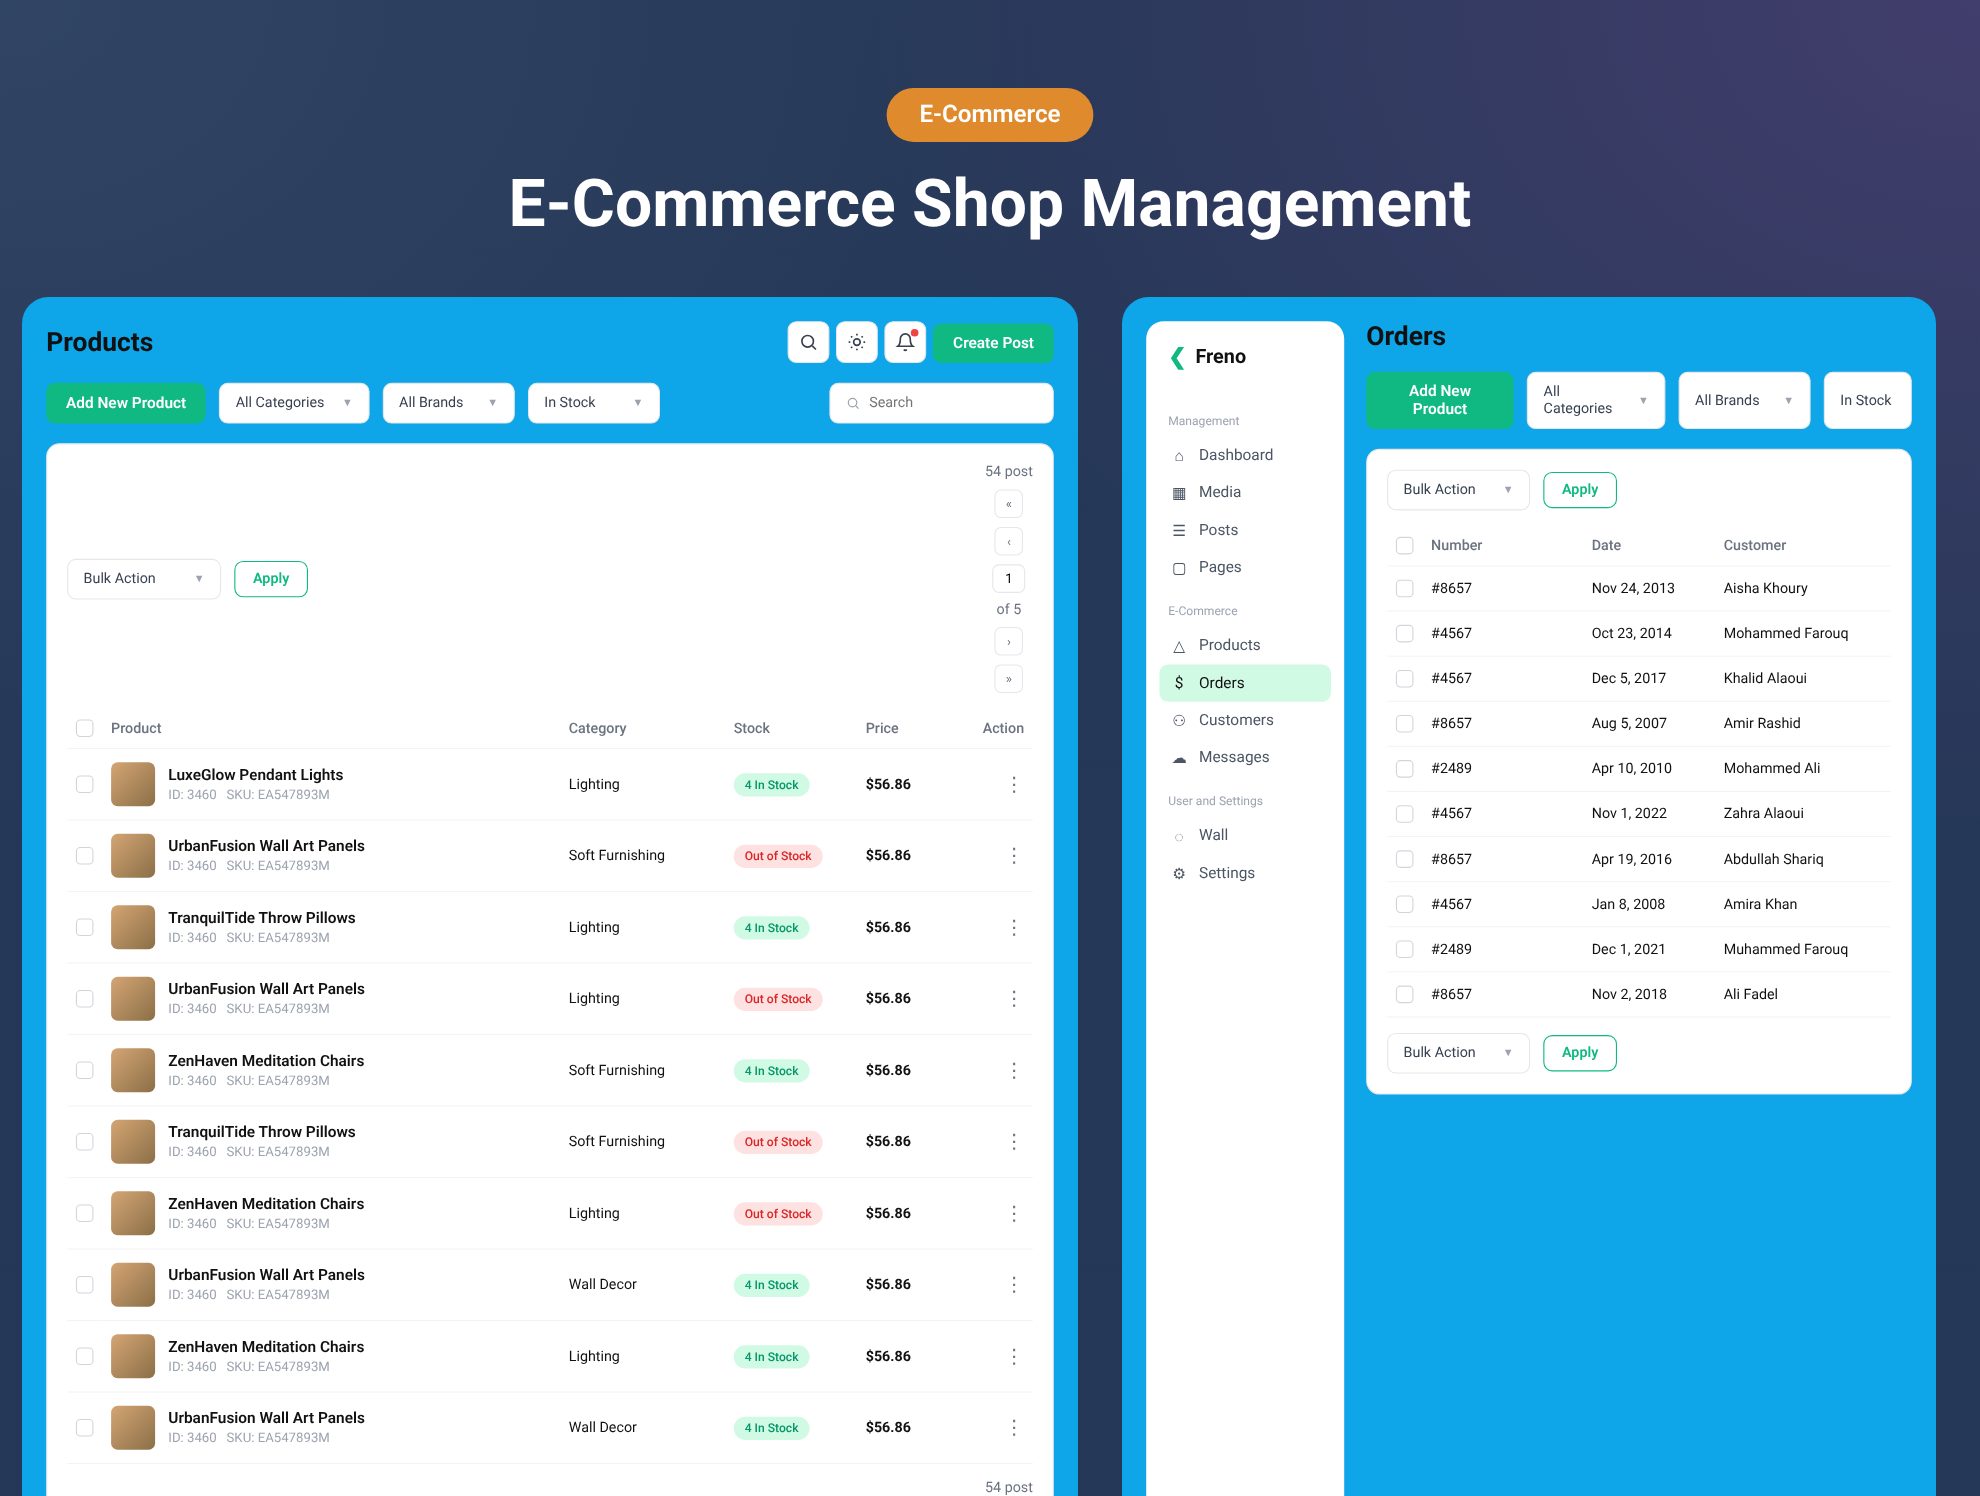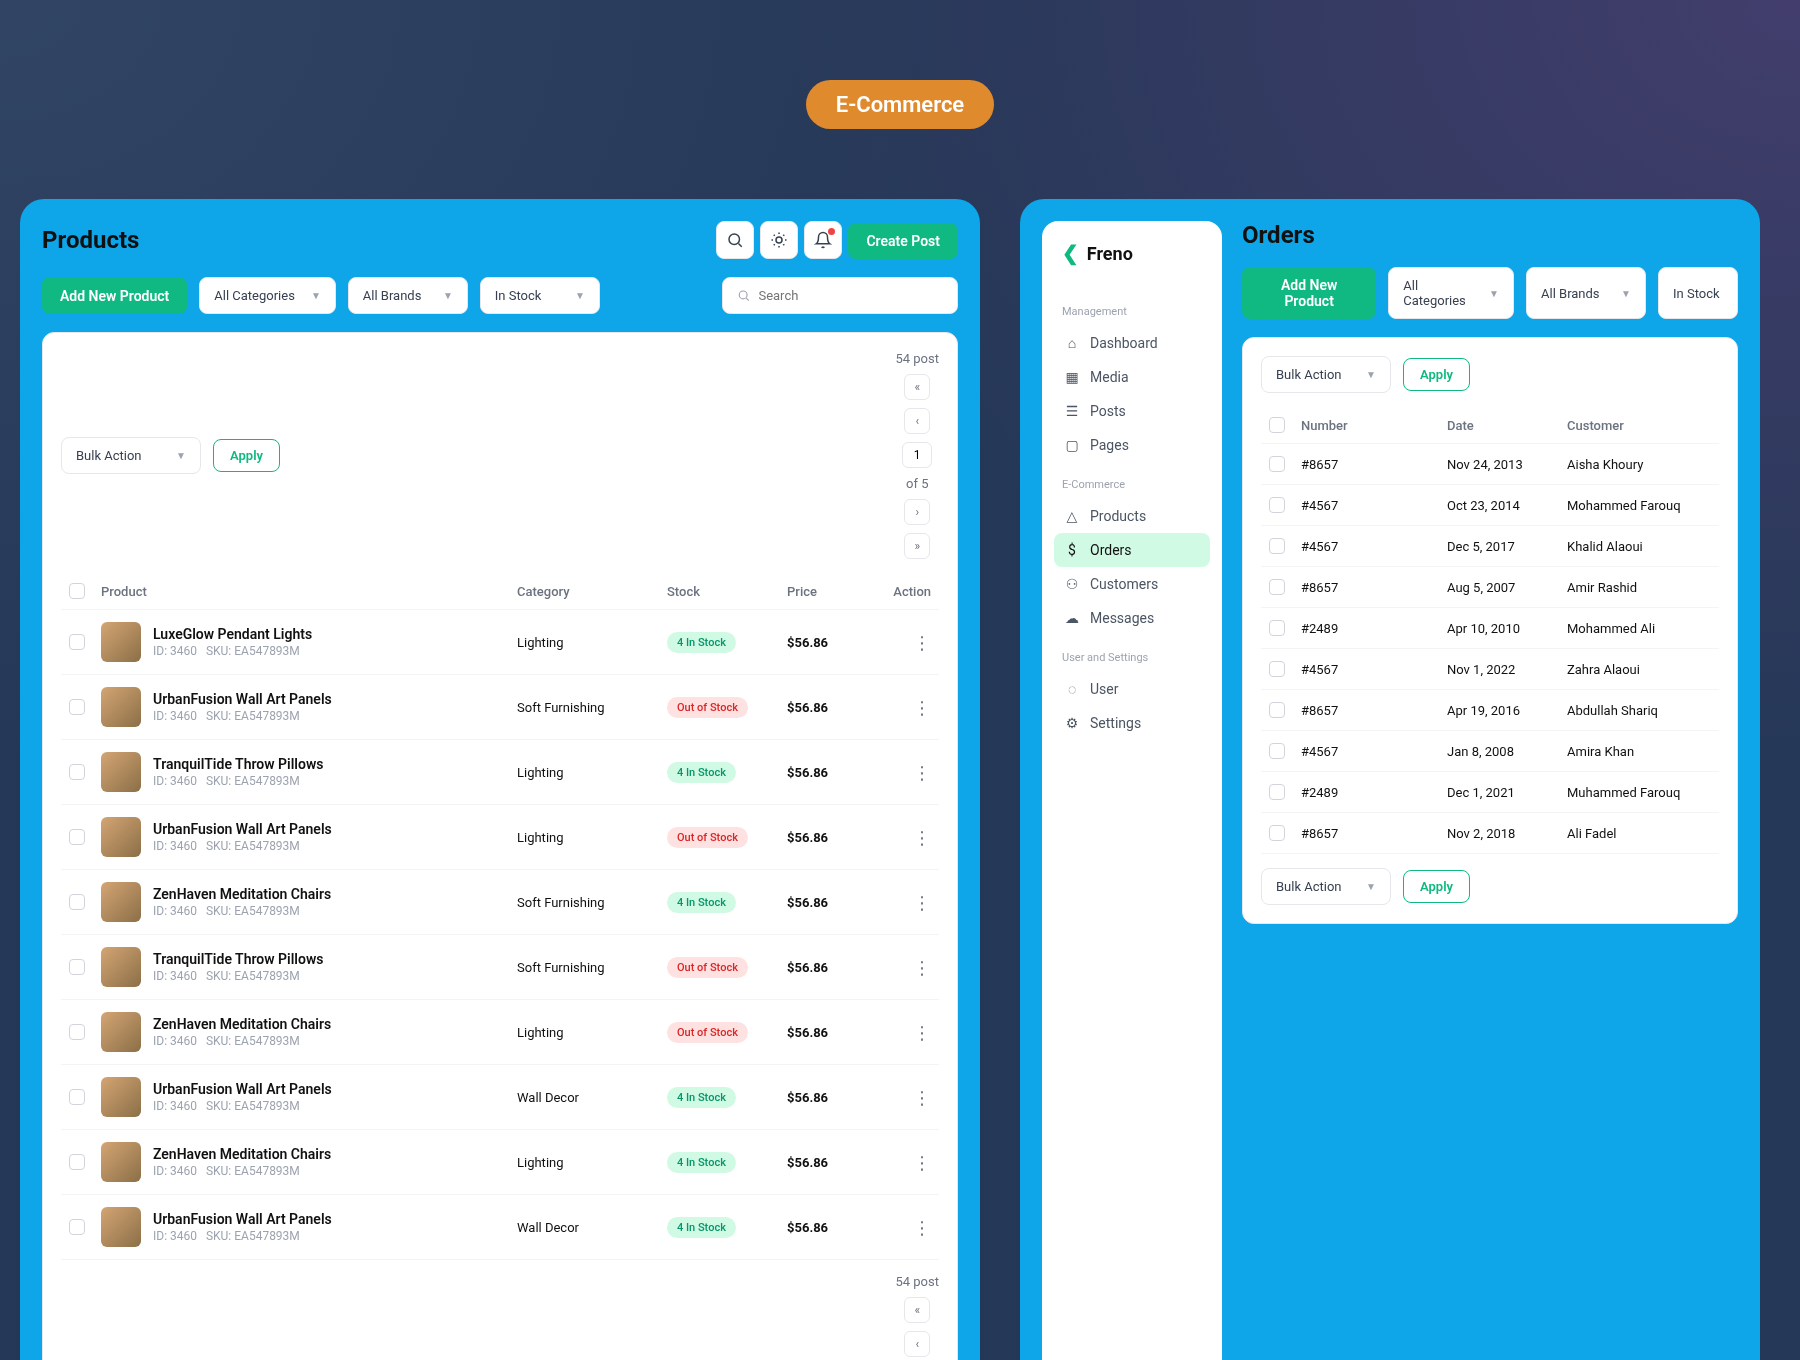--- a/index.html
+++ b/index.html
@@ -12,21 +12,21 @@
 .panel.left { width:960px; }
 .panel.right { width:740px; display:flex; gap:20px; overflow:hidden; }
 .panel-head { display:flex; align-items:center; justify-content:space-between; margin-bottom:18px; }
 .panel-head h2 { font-size:24px; font-weight:700; color:#111; }
 .head-actions { display:flex; gap:6px; align-items:flex-end;margin-left:40px; }
 .icon-btn { width:38px; height:38px; border:1px solid #e5e7eb; border-radius:8px; background:#fff; display:flex; align-items:center; justify-content:center; cursor:pointer; }
 .btn-primary { background:#10b981; color:#fff; border:none; padding:10px 18px; border-radius:8px; font-weight:600; font-size:14px; cursor:pointer; }
 .btn-outline { background:#fff; color:#10b981; border:1px solid #10b981; padding:8px 16px; border-radius:8px; font-weight:600; font-size:13px; cursor:pointer; }
 .toolbar { display:flex; gap:12px; margin-bottom:18px; }
 .select { background:#fff; border:1px solid #e5e7eb; border-radius:8px; padding:10px 14px; font-size:13px; color:#374151; display:flex; align-items:center; gap:16px; cursor:pointer; min-width:120px; justify-content:space-between; }
-.search-box { background:#fff; border:1px solid #e5e7eb; border-radius:8px; padding:4px 14px; display:flex; align-items:center; gap:8px; margin-left:auto; width:236px; }
+.search-box { background:#fff; border:1px solid #e5e7eb; border-radius:8px; padding:4px 14px; display:flex; align-items:center; gap:8px; margin-left:auto; width:204px; }
 .search-box input { border:none; outline:none; font-size:13px; color:#6b7280; width:100%; }
 .card { background:#fff; border:1px solid #e5e7eb; border-radius:12px; padding:18px; }
 .card-top { display:flex; align-items:center; justify-content:space-between; margin-bottom:14px; }
 .bulk { display:flex; align-items:center; gap:12px; }
 .pager { display:flex; align-items:center; gap:8px; font-size:13px; color:#6b7280;flex-direction:column; }
 .pager .pg-btn { width:26px; height:26px; border:1px solid #e5e7eb; border-radius:6px; background:#fff; display:flex; align-items:center; justify-content:center; cursor:pointer; font-size:12px; }
 .pager input { width:30px; height:26px; border:1px solid #e5e7eb; border-radius:6px; text-align:center; font-size:12px; }
 table { width:100%; border-collapse:collapse; }
 th { text-align:left; font-size:13px; font-weight:500; color:#6b7280; padding:10px 8px; border-bottom:1px solid #f3f4f6; }
 td { padding:12px 8px; border-bottom:1px solid #f3f4f6; font-size:13px; color:#111; vertical-align:middle; }
@@ -51,20 +51,21 @@
 .user-name { font-weight:600; font-size:14px; flex:1; }
 .right-main { flex:1; min-width:0; }
 .chev { font-size:10px; color:#9ca3af; }
 svg { display:block; }
 </style>
 </head>
 <body>
 
 <div class="hero">
   <div class="pill">E-Commerce</div>
+  <h1>E-Commerce Shop Management</h1>
 </div>
 
 <div class="panels">
 
   <div class="panel left">
     <div class="panel-head">
       <h2>Products</h2>
       <div class="head-actions">
         <div class="icon-btn">
           <svg width="18" height="18" viewBox="0 0 24 24" fill="none" stroke="#374151" stroke-width="2">
@@ -393,21 +394,21 @@
           <span class="nav-icon">⚇</span>
           <span>Customers</span>
         </div>
       <div class="nav-item">
           <span class="nav-icon">☁</span>
           <span>Messages</span>
         </div>
       <div class="nav-section">User and Settings</div>
       <div class="nav-item">
           <span class="nav-icon">◌</span>
-          <span>User</span>
+          <span>Wall</span>
         </div>
       <div class="nav-item">
           <span class="nav-icon">⚙</span>
           <span>Settings</span>
         </div>
       <div class="user-card">
         <div class="avatar"></div>
         <span class="user-name">Shane</span>
         <span class="dots">⋮</span>
       </div>

